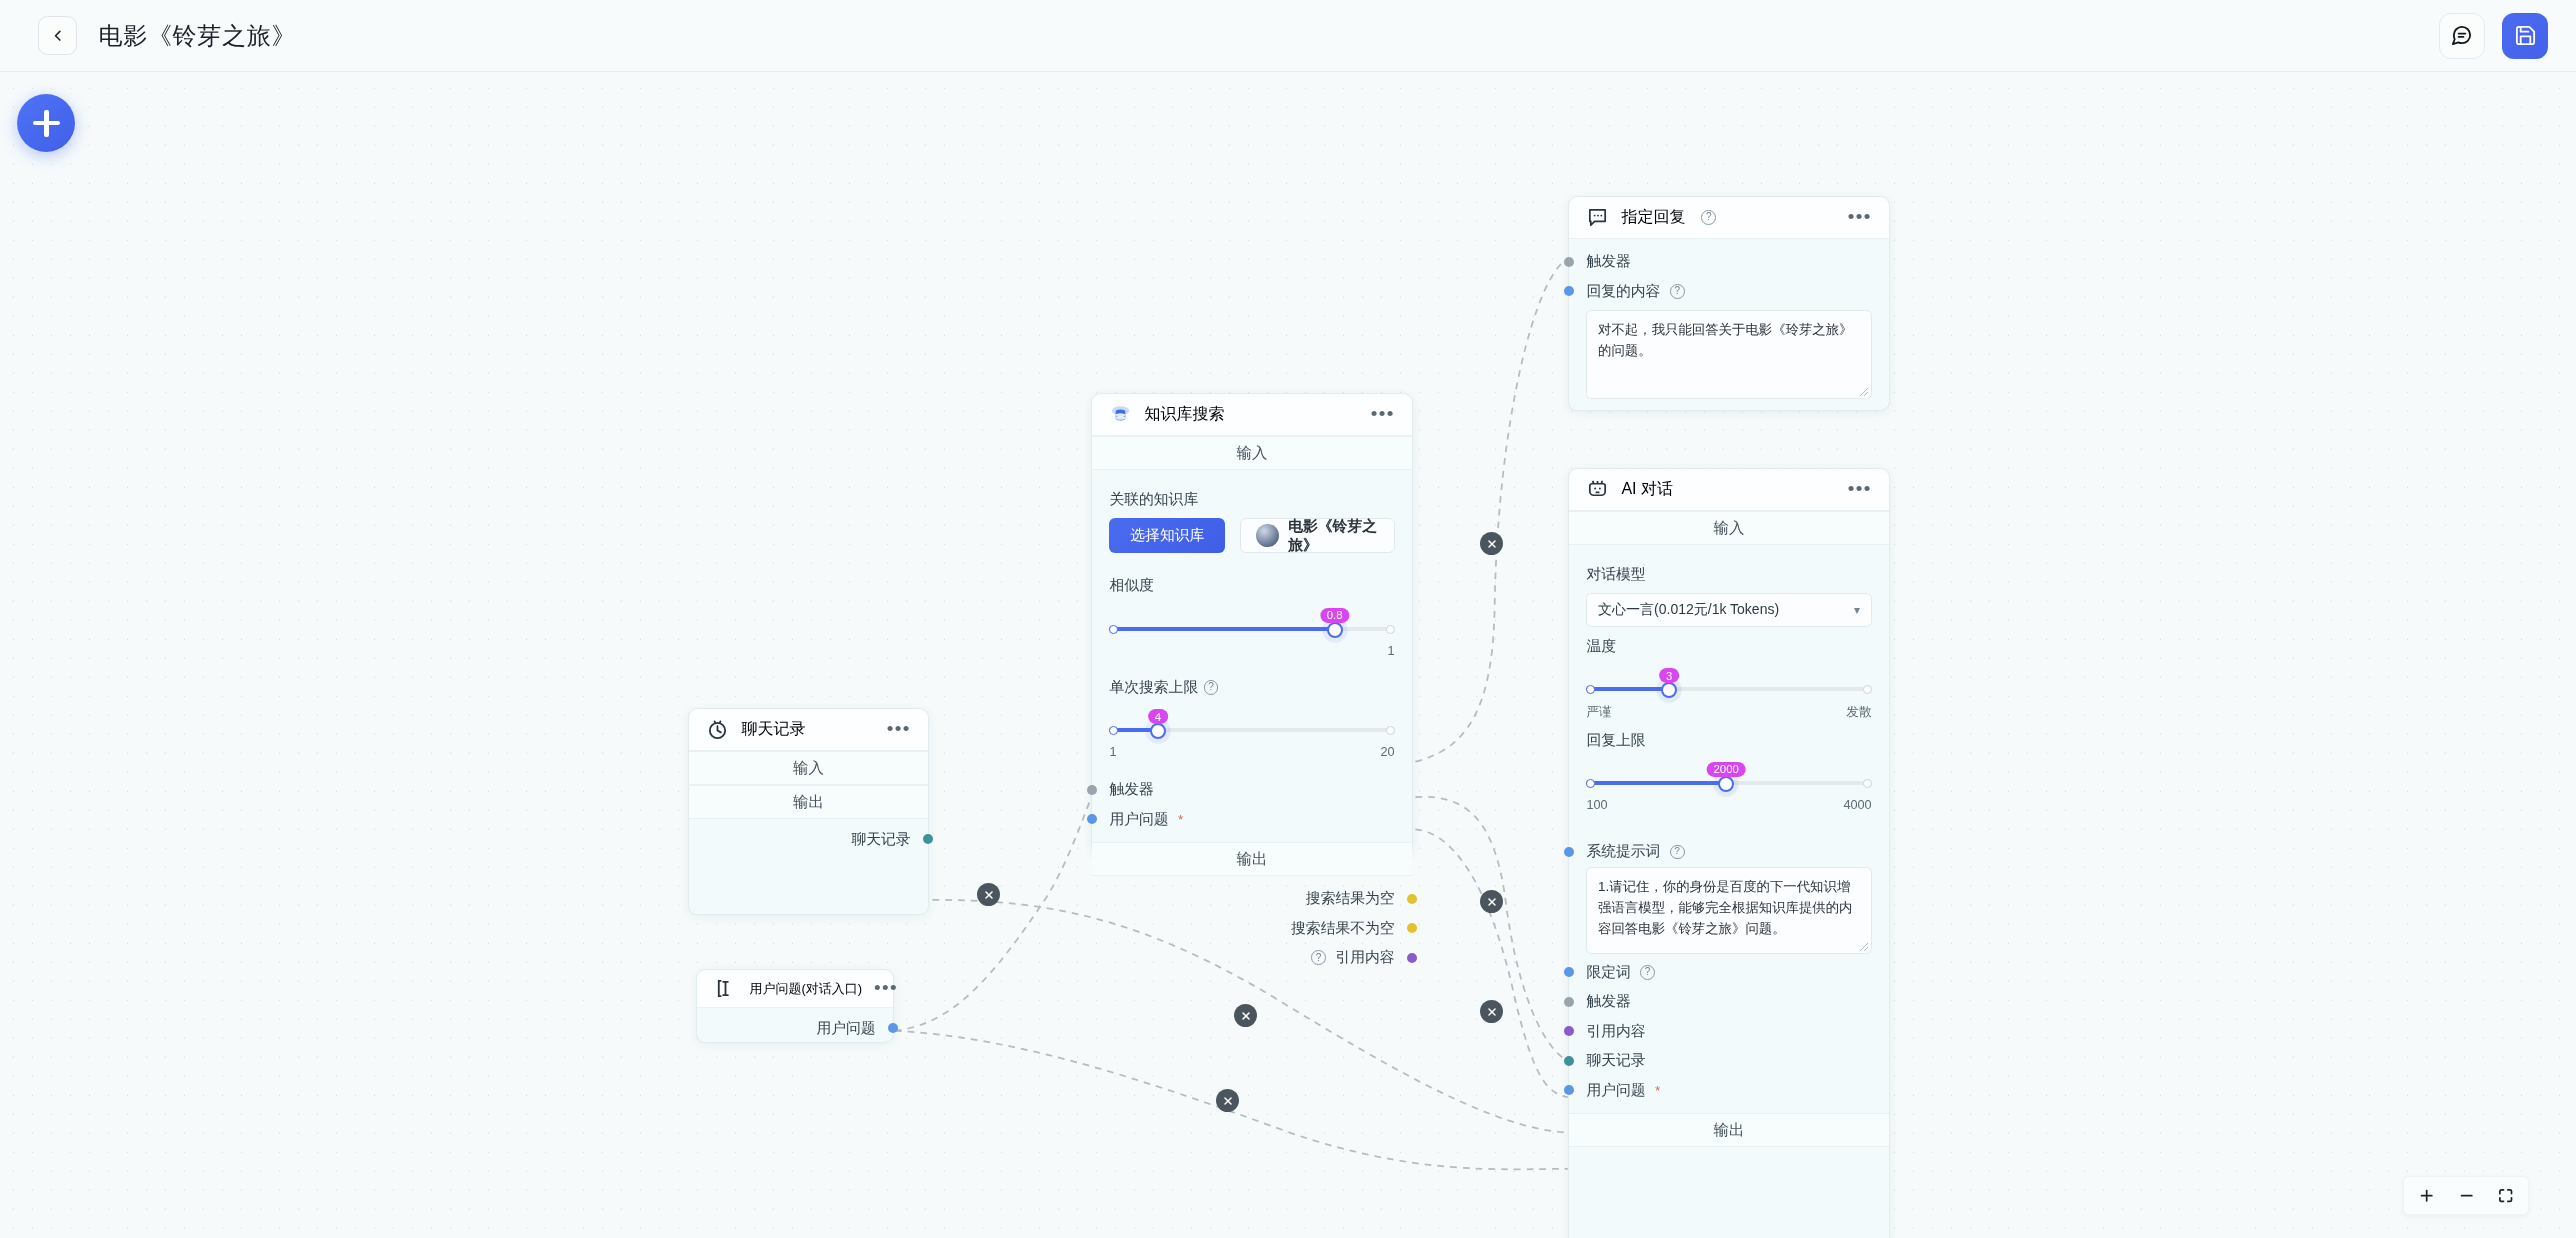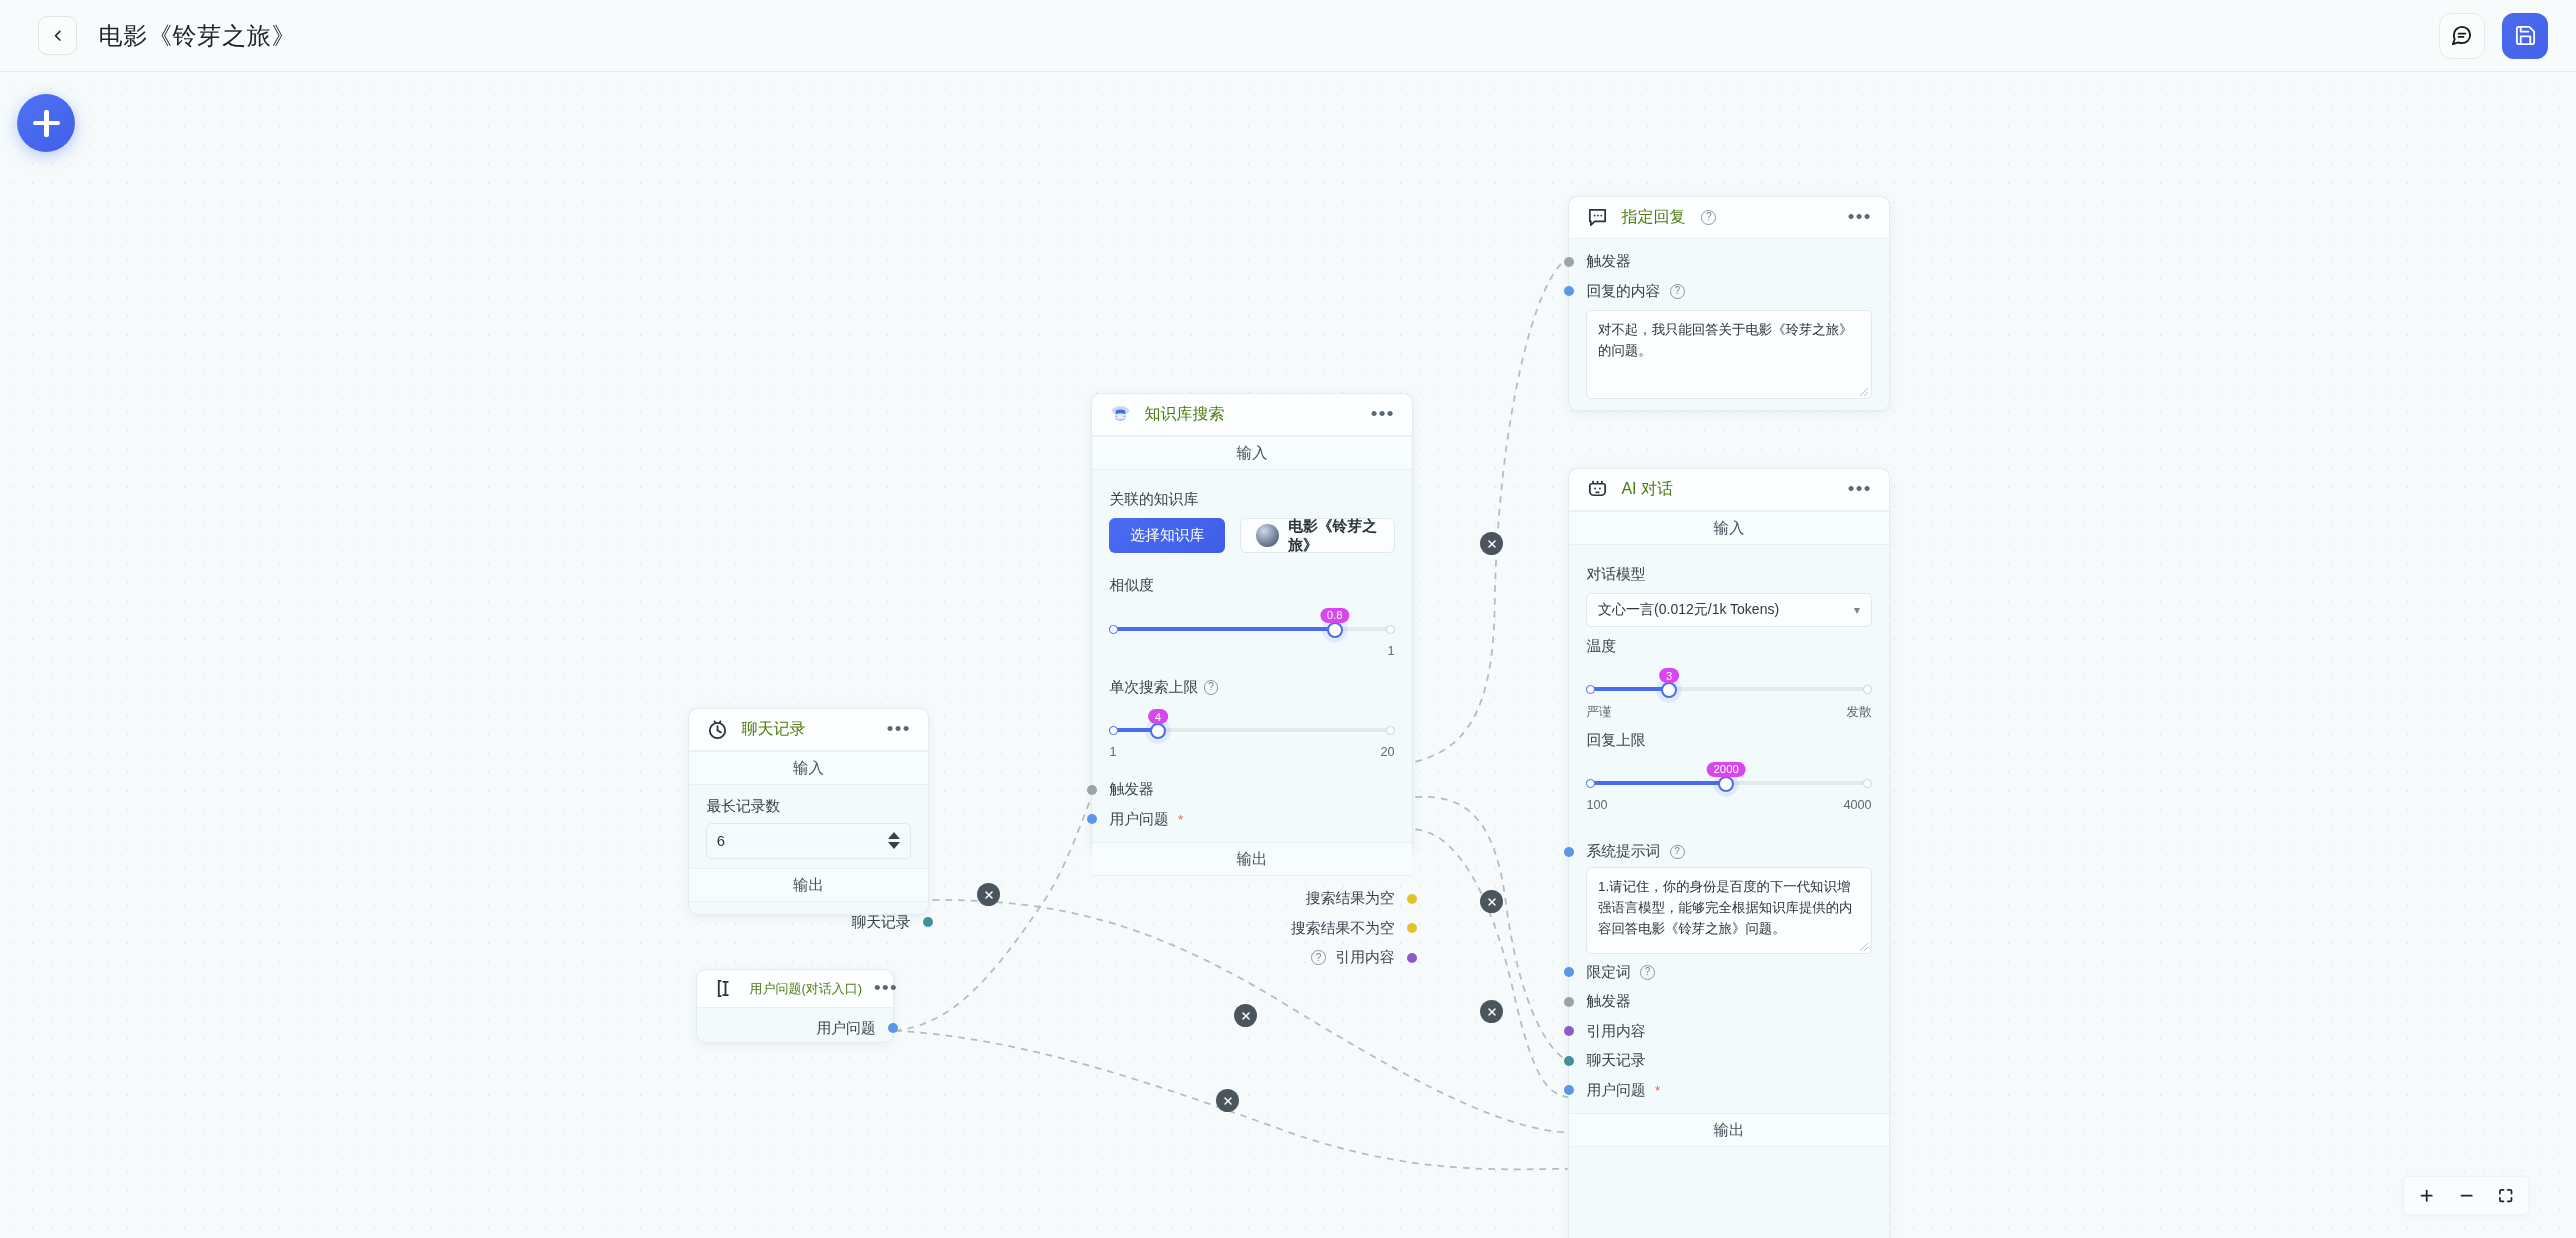--- a/index.html
+++ b/index.html
@@ -85,21 +85,21 @@
     z-index: 20;
   }
   .node-head {
     display: flex; align-items: center; gap: 12px;
     height: 42px; padding: 0 17.4px;
     background: #fcfeff;
     border-bottom: 0.7px solid #eaf1f3;
     border-radius: 9.4px 9.4px 0 0;
   }
   .node-head .nicon { width: 23px; height: 23px; flex: 0 0 23px; display:flex; align-items:center; justify-content:center; }
-  .node-head .ntitle { font-size: 16px; color: #4d7c0f; white-space: nowrap; }
+  .node-head .ntitle { font-size: 16px; color: #000000; white-space: nowrap; }
   .node-head .dots {
     margin-left: auto; color: #5b6871; font-size: 19px; letter-spacing: 1.3px;
     line-height: 6.7px; cursor: pointer; user-select: none;
   }
   .sec-band {
     height: 34px; display: flex; align-items: center; justify-content: center;
     background: #f7fcfd; border-bottom: 0.7px solid #eaf1f3; border-top: 0.7px solid #eaf1f3;
     font-size: 15.4px; color: #46535c;
   }
   .node-body { padding: 10.7px 17.4px 9.4px; }
@@ -523,30 +523,20 @@
             <circle cx="12" cy="13" r="8"></circle>
               <polyline points="12 8.5 12 13 15.5 15"></polyline>
             <line x1="9" y1="3.6" x2="9.6" y2="5"></line>
               <line x1="15" y1="3.6" x2="14.4" y2="5"></line>
           </svg>
         </span>
         <span class="ntitle">聊天记录</span>
         <span class="dots">•••</span>
       </div>
       <div class="sec-band">输入</div>
-      <div class="node-body" style="padding:6.7px 17.4px 9.4px;">
-        <div class="field-label" style="margin:5.4px 0 6.7px;">最长记录数</div>
-        <div class="num-input">
-          <span>6</span>
-          <span class="spin">
-              <i class="up"></i>
-              <i class="dn"></i>
-            </span>
-        </div>
-      </div>
       <div class="sec-band">输出</div>
       <div class="port-row out" style="margin-top:5.4px;">
         <span>聊天记录</span>
         <span class="dot out c-teal"></span>
       </div>
     </div>
 
     <div class="node" style="left:696px; top:897px; width:198px; height:74px;">
       <div class="node-head" style="height:38px;">
         <span class="nicon">

